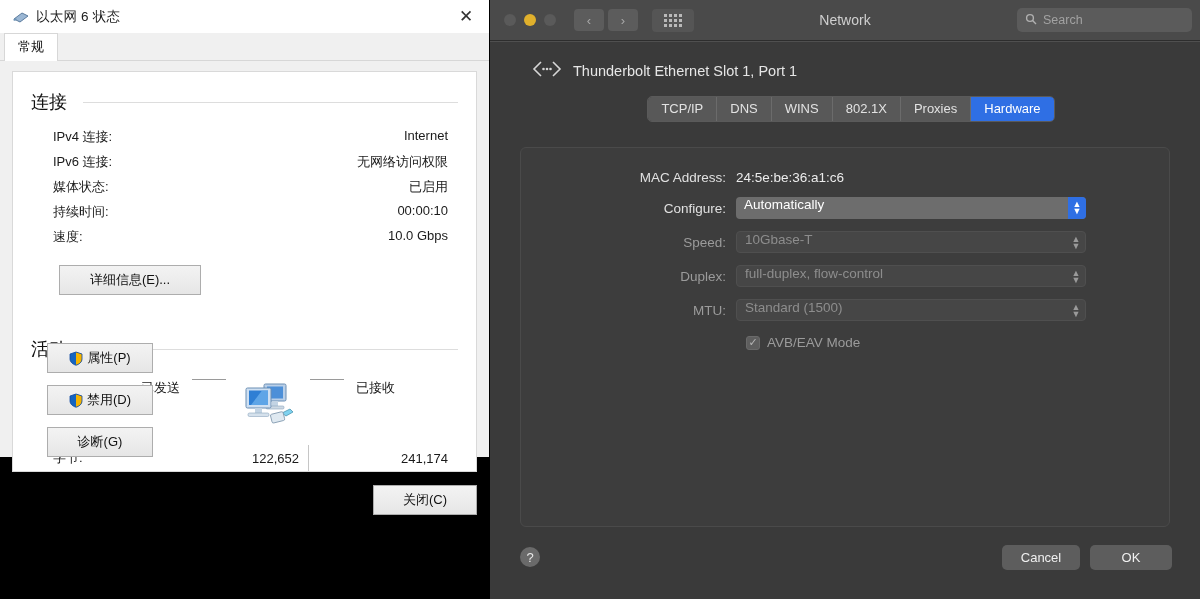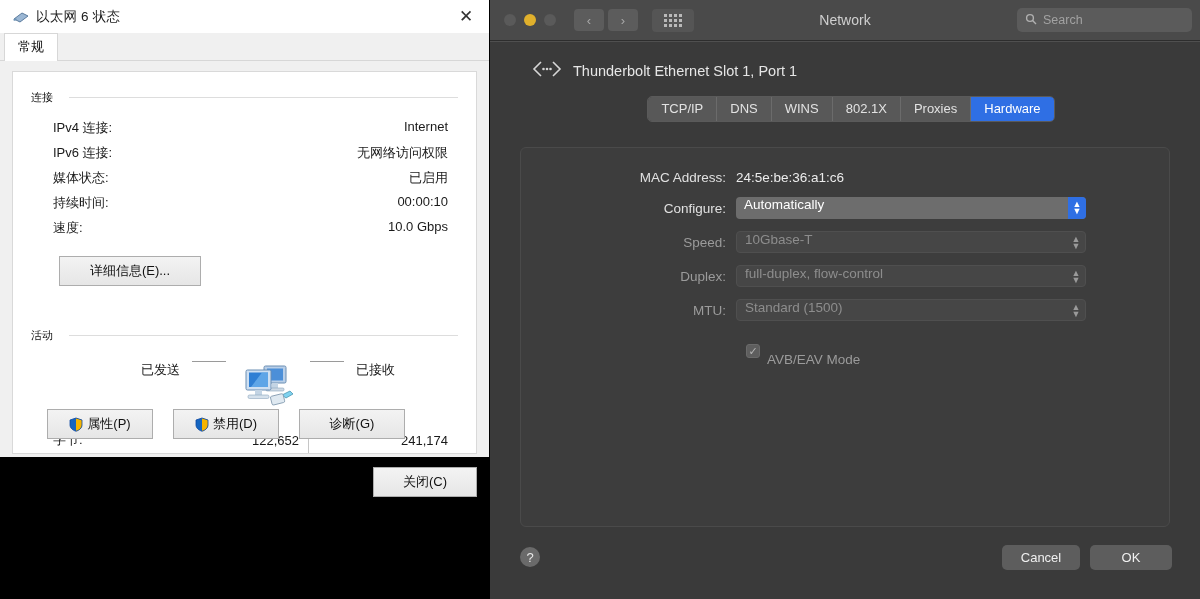--- a/index.html
+++ b/index.html
@@ -56,21 +56,21 @@
     margin: 10px 12px 0 12px;
     background: #ffffff;
     border: 1px solid #d9d9d9;
     flex: 1 1 auto;
     position: relative;
   }
   .legend-row {
     display: flex; align-items: center;
     margin: 18px 18px 0 18px;
   }
-  .legend-label { font-size: 11px; color: #111; white-space: nowrap; }
+  .legend-label { font-size: 18px; color: #111; white-space: nowrap; }
   .legend-rule { flex: 1; height: 1px; background: #ddd; margin-left: 16px; }
 
   .kv-list { margin: 10px 28px 0 40px; }
   .kv-row {
     display: flex; justify-content: space-between;
     font-size: 13px; color: #1a1a1a;
     padding: 3.5px 0;
   }
   .kv-key { white-space: nowrap; }
   .kv-val { white-space: nowrap; text-align: right; }
@@ -100,21 +100,21 @@
     font-size: 13px; color: #1a1a1a;
     position: relative;
   }
   .bytes-key { width: 106px; }
   .bytes-sent { width: 140px; text-align: right; }
   .bytes-sep { width: 1px; height: 26px; background: #c6c6c6; margin: 0 auto; }
   .bytes-recv { width: 130px; text-align: right; }
 
   .action-btns {
     position: absolute; left: 34px; bottom: 14px;
-    display: flex; gap: 20px;
+    display: flex; gap: 12px; flex-direction: column;
   }
   .action-btns .win-btn { width: 106px; height: 30px; }
   .shield {
     width: 14px; height: 15px; flex: none;
   }
 
   .win-footer {
     height: 56px; flex: none;
     display: flex; align-items: center; justify-content: flex-end;
     padding-right: 12px;
@@ -240,21 +240,21 @@
   .check-row {
     display: flex; align-items: center; gap: 7px;
     margin-top: 14px; padding-left: 225px;
   }
   .chk {
     width: 14px; height: 14px; border-radius: 3px;
     background: #5e5e5e; border: 1px solid #6a6a6a;
     color: #b6b6b6; font-size: 11px;
     display: flex; align-items: center; justify-content: center;
   }
-  .check-label { font-size: 13.5px; color: #9b9b9b; margin-top: 17px; }
+  .check-label { font-size: 13.5px; color: #9b9b9b; }
 
   .mac-footer {
     position: absolute; left: 0; right: 0; bottom: 0; height: 64px;
   }
   .help-btn {
     position: absolute; left: 30px; top: 12px;
     width: 20px; height: 20px; border-radius: 50%;
     background: #6a6a6a; color: #e8e8e8;
     font-size: 13px; display: flex; align-items: center; justify-content: center;
   }

